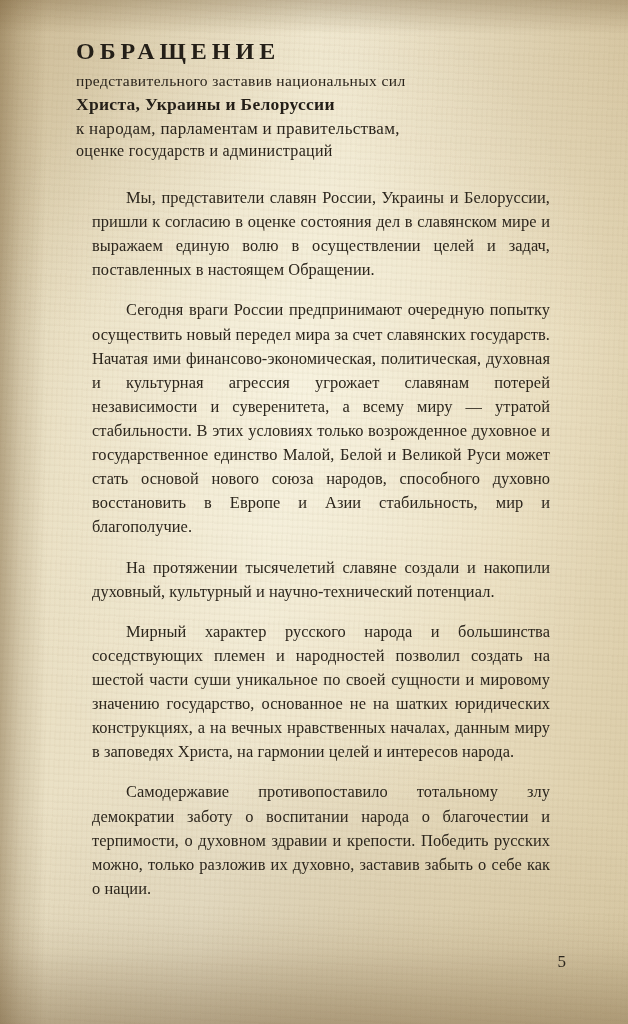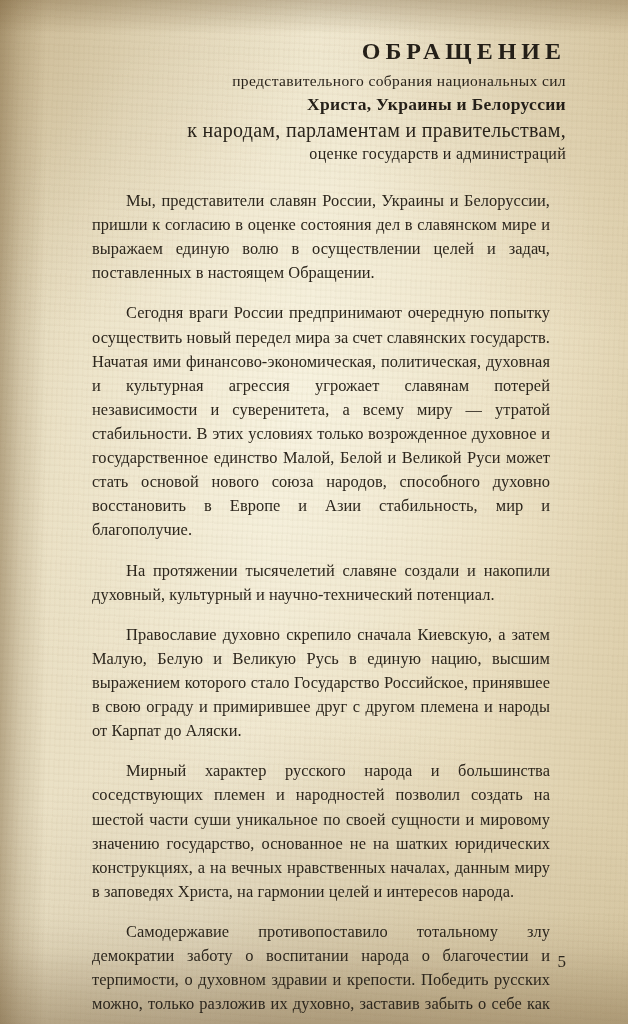--- a/index.html
+++ b/index.html
@@ -64,21 +64,21 @@
   }
 
   .content {
     position: relative;
     z-index: 3;
     padding: 38px 62px 0 76px;
   }
 
   
   .heading {
-    text-align: right;
+    text-align: left;
     margin-bottom: 26px;
   }
   .heading .line-1 {
     font-size: 24px;
     letter-spacing: 5px;
     font-weight: 700;
     margin-bottom: 7px;
     color: #241f18;
   }
   .heading .line-2 {
@@ -90,21 +90,21 @@
   .heading .line-3 {
     font-size: 17.5px;
     font-weight: 700;
     letter-spacing: 0.3px;
     margin-bottom: 4px;
     color: #241f18;
   }
   .heading .line-4,
   .heading .line-5,
   .heading .line-6 {
-    font-size: 20px;
+    font-size: 17px;
     letter-spacing: 0.3px;
     margin-bottom: 3px;
     color: #2a241c;
   }
   .heading .line-5 { font-size: 16px; }
   .heading .line-6 { font-size: 16px; }
 
   
   .body-text p {
     margin: 16px;
@@ -132,31 +132,30 @@
 
 <div class="page">
   <div class="top-shadow"></div>
   <div class="gutter-shadow"></div>
   <div class="bottom-shadow"></div>
 
   <div class="content">
 
     <div class="heading">
       <div class="line-1">ОБРАЩЕНИЕ</div>
-      <div class="line-2">представительного собрания национальных сил</div>
+      <div class="line-2">представительного заставив национальных сил</div>
       <div class="line-3">Христа, Украины и Белоруссии</div>
       <div class="line-4">к народам, парламентам и правительствам,</div>
       <div class="line-5">оценке государств и администраций</div>
     </div>
 
     <div class="body-text">
       <p>Мы, представители славян России, Украины и Белоруссии, пришли к согласию в оценке состояния дел в славянском мире и выражаем единую волю в осуществлении целей и задач, поставленных в настоящем Обращении.</p>
       <p>Сегодня враги России предпринимают очередную попытку осуществить новый передел мира за счет славянских государств. Начатая ими финансово-экономическая, политическая, духовная и культурная агрессия угрожает славянам потерей независимости и суверенитета, а всему миру — утратой стабильности. В этих условиях только возрожденное духовное и государственное единство Малой, Белой и Великой Руси может стать основой нового союза народов, способного духовно восстановить в Европе и Азии стабильность, мир и благополучие.</p>
       <p>На протяжении тысячелетий славяне создали и накопили духовный, культурный и научно-технический потенциал.</p>
-      <p>Православие духовно скрепило сначала Киевскую, а затем Малую, Белую и Великую Русь в единую нацию, высшим выражением которого стало Государство Российское, принявшее в свою ограду и примирившее друг с другом племена и народы от Карпат до Аляски.</p>
       <p>Мирный характер русского народа и большинства соседствующих племен и народностей позволил создать на шестой части суши уникальное по своей сущности и мировому значению государство, основанное не на шатких юридических конструкциях, а на вечных нравственных началах, данным миру в заповедях Христа, на гармонии целей и интересов народа.</p>
       <p>Самодержавие противопоставило тотальному злу демократии заботу о воспитании народа о благочестии и терпимости, о духовном здравии и крепости. Победить русских можно, только разложив их духовно, заставив забыть о себе как о нации.</p>
     </div>
 
   </div>
 
   <div class="page-number">5</div>
 </div>
 
 </body></html>

